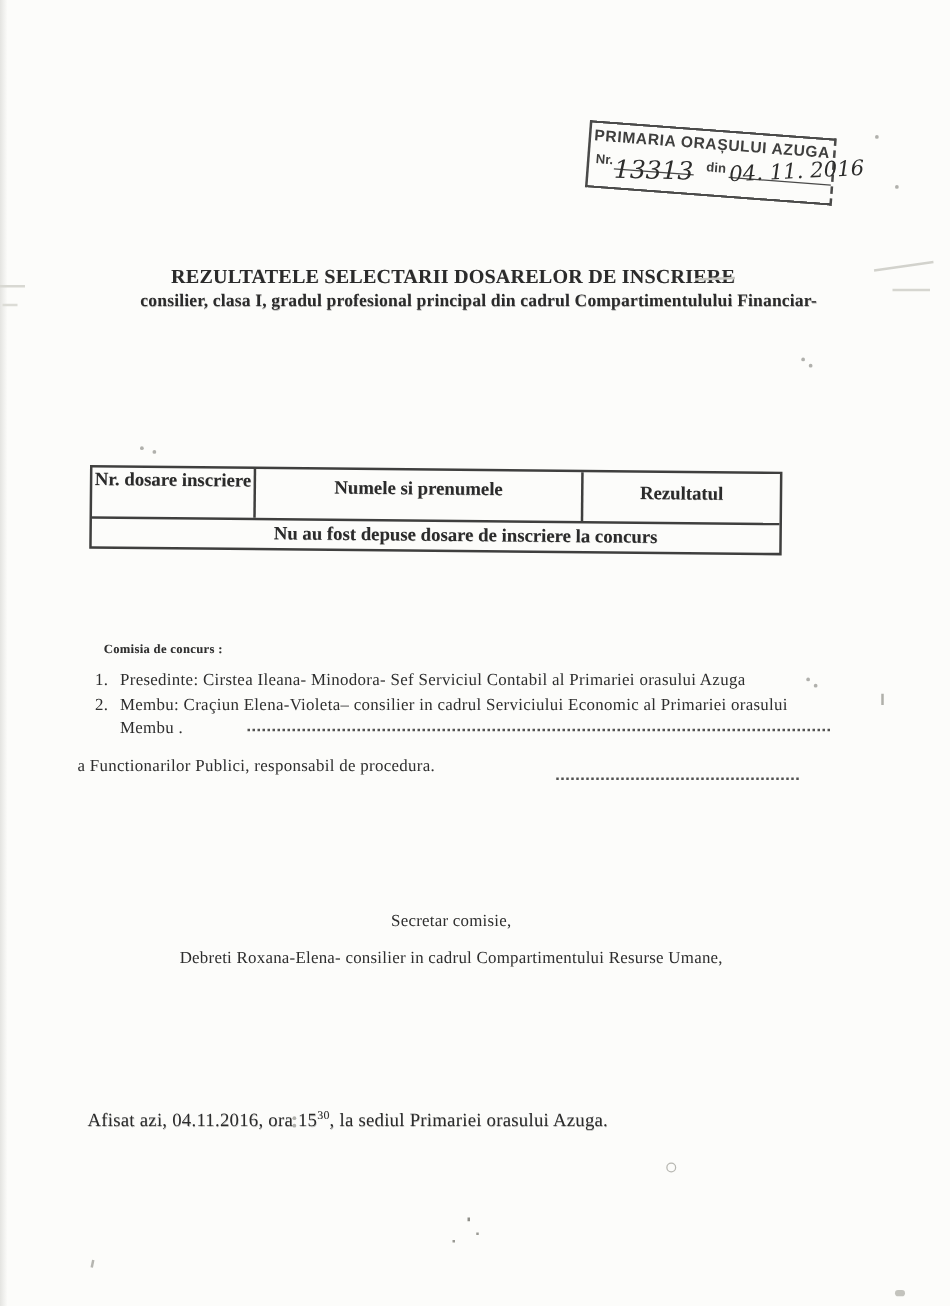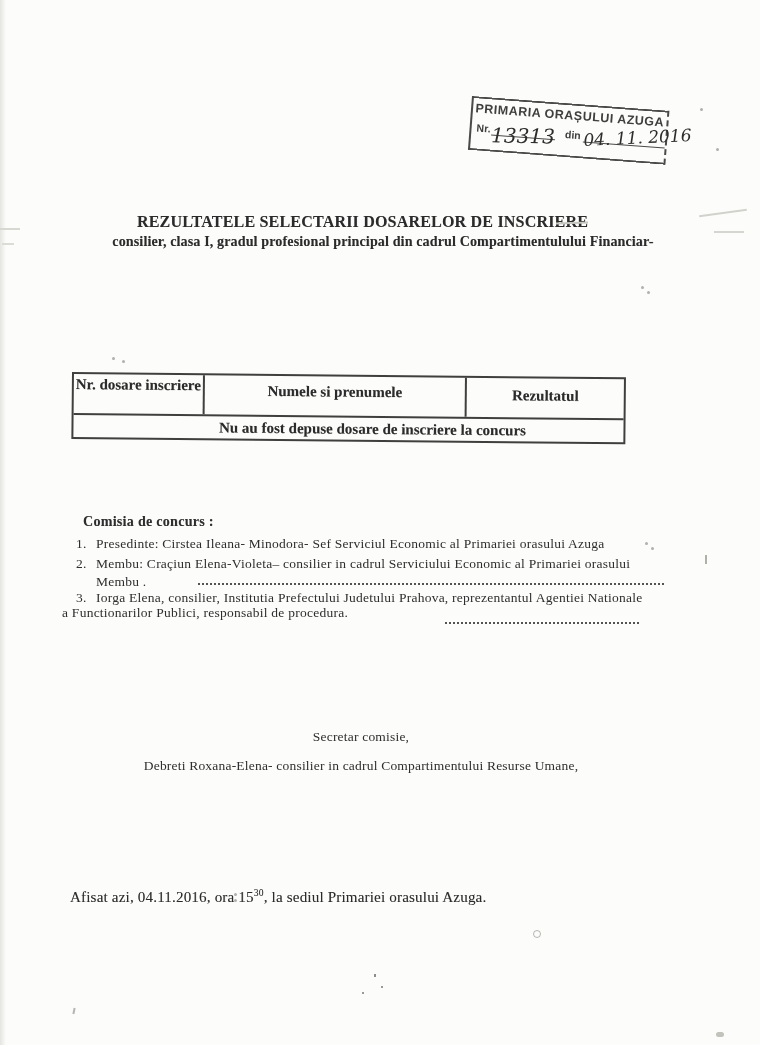--- a/index.html
+++ b/index.html
@@ -75,21 +75,21 @@
   .t-span-row{
     height:22px;line-height:22px;text-align:center;padding-left:48px;
     white-space:nowrap;
   }
 
   
   .c-line{
     position:absolute;font-size:13.5px;letter-spacing:0.25px;
     color:#2e2e2e;white-space:nowrap;
   }
-  .c-heading{font-weight:bold;font-size:14px;letter-spacing:0.3px;}
+  .c-heading{font-weight:bold;font-size:10px;letter-spacing:0.3px;}
   .li-num{display:inline-block;width:20px;}
 
   .leader-abs{position:absolute;border-bottom:2px dotted #535352;height:12px;}
   .leader-in{display:inline-block;border-bottom:2px dotted #535352;height:11px;}
 
   
   .s-line{
     position:absolute;left:0;width:722px;text-align:center;
     font-size:13.5px;letter-spacing:0.2px;color:#2e2e2e;white-space:nowrap;
   }
@@ -133,32 +133,29 @@
       <div class="t-h t-h1">Nr. dosare inscriere</div>
       <div class="t-h t-h2">Numele si prenumele</div>
       <div class="t-h t-h3">Rezultatul</div>
     </div>
     <div class="t-span-row">Nu au fost depuse dosare de inscriere la concurs</div>
   </div>
 
   <div class="c-line c-heading ink" style="left:83px;top:514px;">Comisia de concurs :</div>
 
   <div class="c-line" style="left:76px;top:536px;">
-    <span class="li-num">1.</span><span>Presedinte: Cirstea Ileana- Minodora- Sef Serviciul Economic al Primariei orasului Azuga</span>
+    <span class="li-num">1.</span><span>Presedinte: Cirstea Ileana- Minodora- Sef Serviciul Contabil al Primariei orasului Azuga</span>
   </div>
 
   <div class="c-line" style="left:76px;top:556px;">
     <span class="li-num">2.</span><span>Membu: Craçiun Elena-Violeta– consilier in cadrul Serviciului Economic al Primariei orasului</span>
   </div>
   <div class="c-line" style="left:96px;top:574px;">Membu .</div>
   <div class="leader-abs" style="left:198px;top:571px;width:466px;"></div>
 
-  <div class="c-line" style="left:76px;top:590px;">
-    <span class="li-num">3.</span><span>Iorga Elena, consilier, Institutia Prefectului Judetului Prahova, reprezentantul Agentiei Nationale</span>
-  </div>
   <div class="c-line" style="left:62px;top:605px;">a Functionarilor Publici, responsabil de procedura.</div>
   <div class="leader-abs" style="left:445px;top:610px;width:194px;"></div>
 
   <div class="s-line" style="top:729px;">Secretar comisie,</div>
   <div class="s-line" style="top:758px;">Debreti Roxana-Elena- consilier in cadrul Compartimentului Resurse Umane,</div>
 
   <div class="posting-note ink">
     <span>Afisat azi, 04.11.2016, ora 15</span><sup>30</sup><span>, la sediul Primariei orasului Azuga.</span>
   </div>
 

